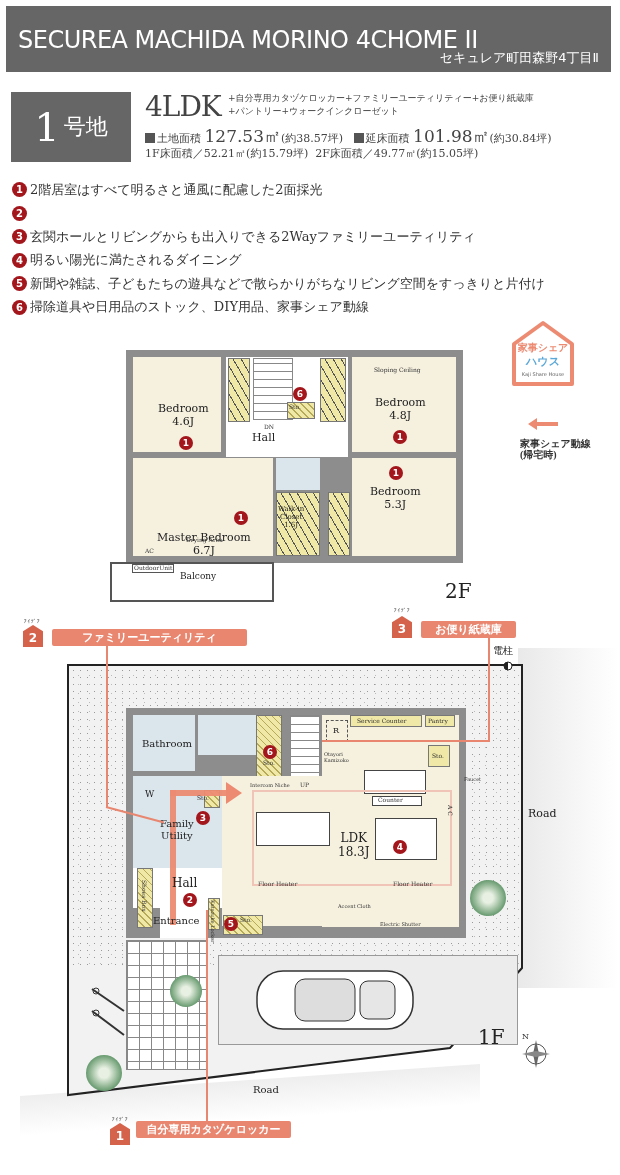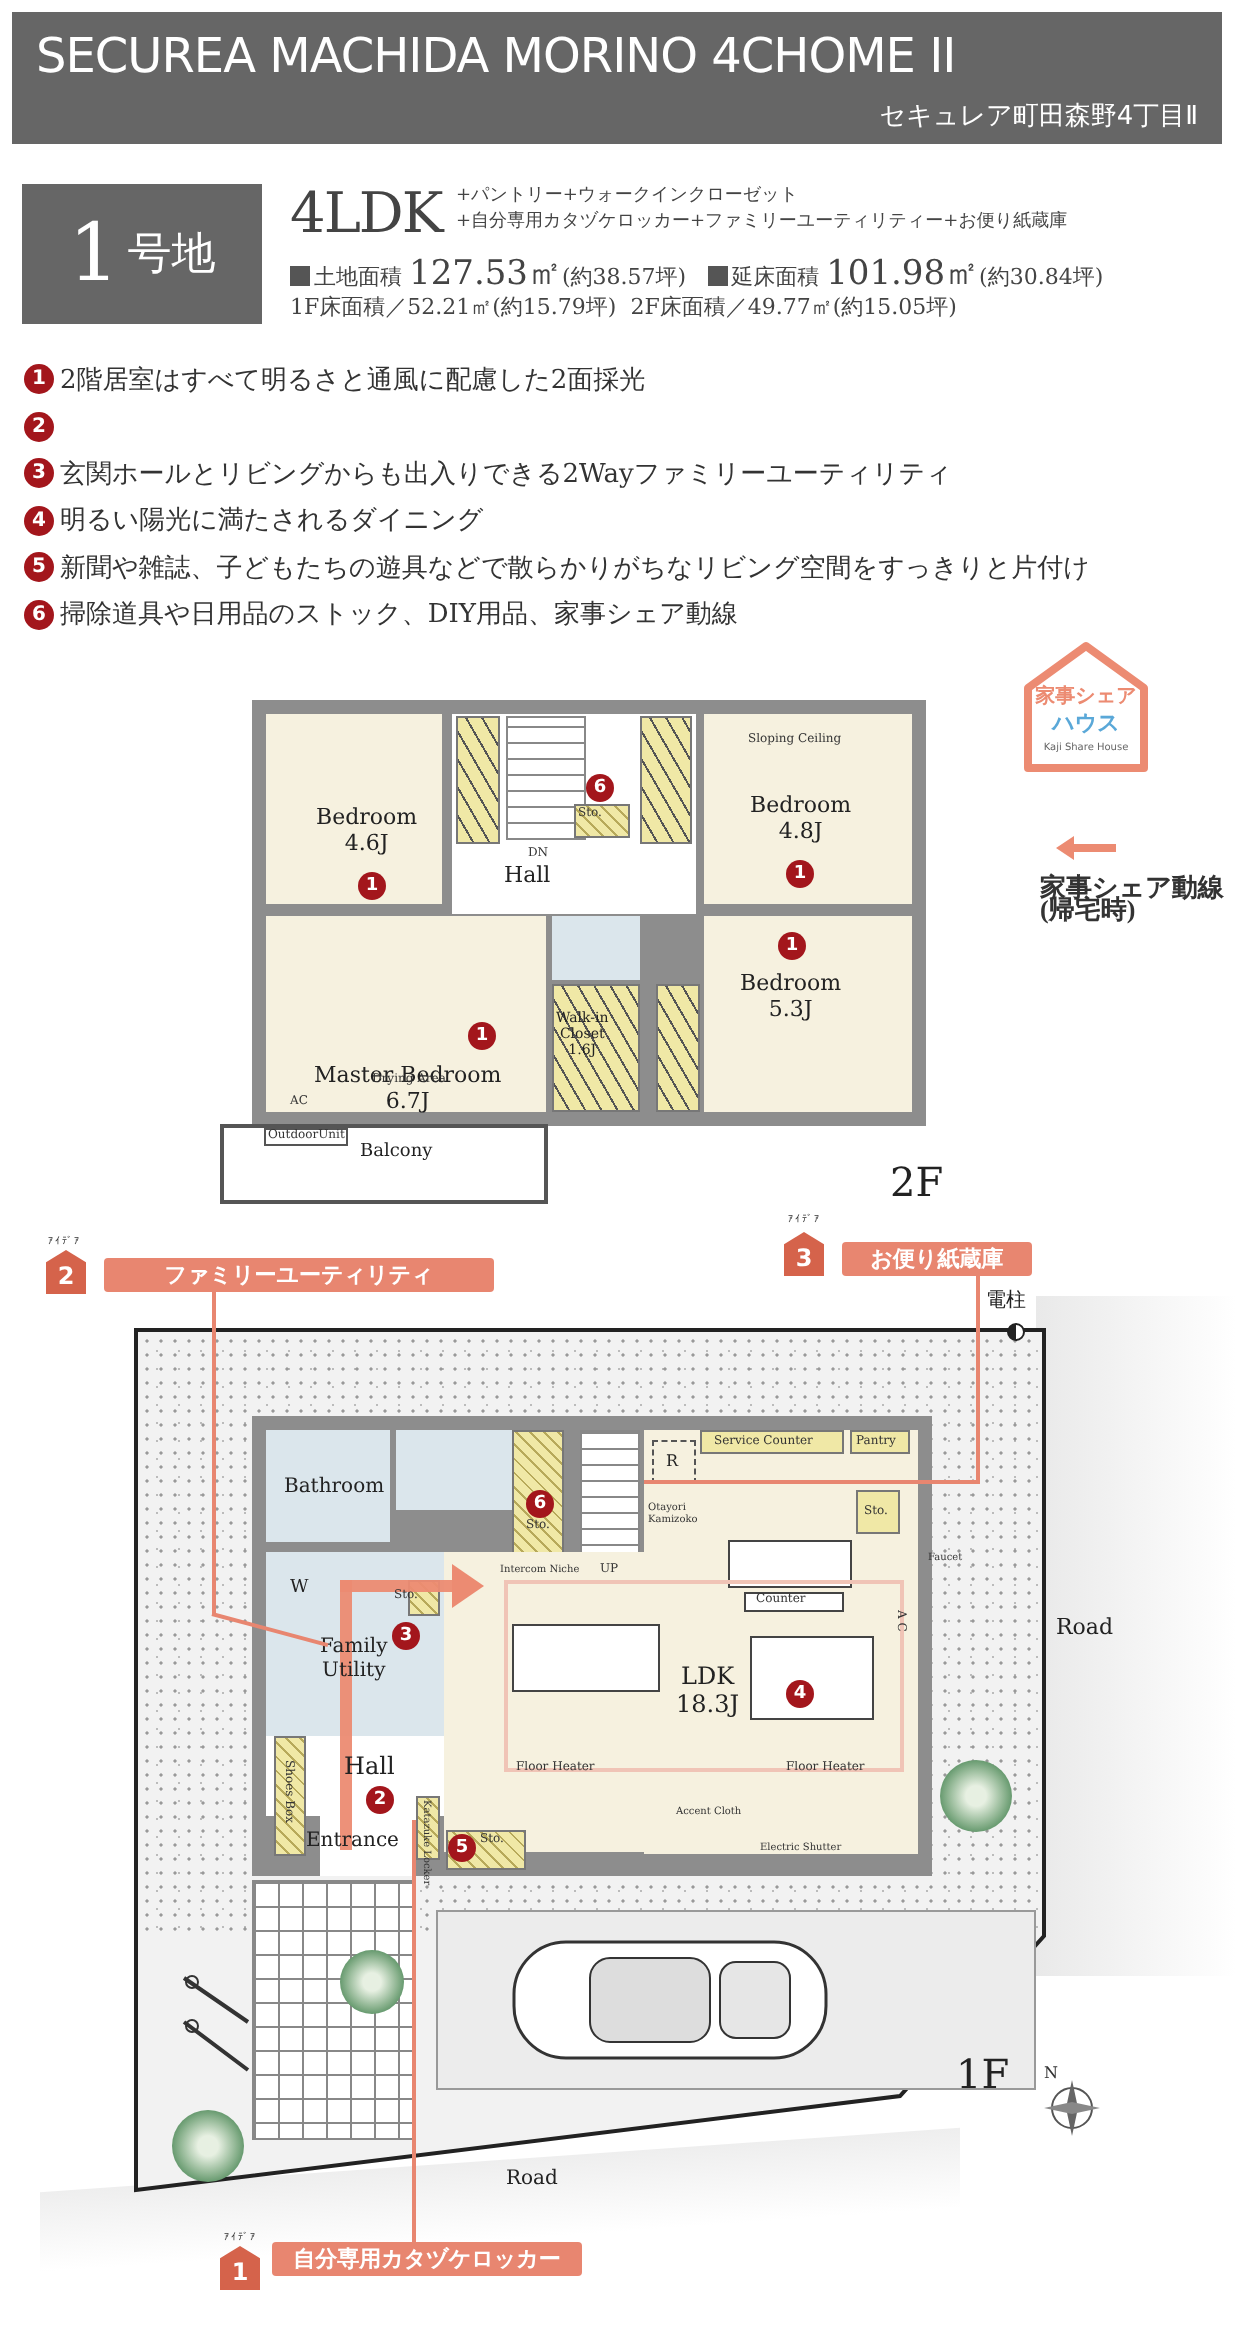--- a/index.html
+++ b/index.html
@@ -1,21 +1,21 @@
 <!DOCTYPE html>
 <html><head>
 <meta charset="utf-8">
 <style>
   * { box-sizing: border-box; margin: 0; padding: 0; }
   body { width: 620px; height: 1175px; background: #fff; font-family: "DejaVu Serif", serif; position: relative; overflow: hidden; color: #333; }
   .abs { position: absolute; }
 
   
   .header { left: 6px; top: 6px; width: 605px; height: 66px; background: #666; color: #fff; }
-  .header .title-en { position: absolute; left: 12px; top: 8px; font-family: "DejaVu Sans", sans-serif; font-size: 24px; letter-spacing: -0.5px; }
+  .header .title-en { position: absolute; left: 12px; top: 20px; font-family: "DejaVu Sans", sans-serif; font-size: 24px; letter-spacing: -0.5px; }
   .header .title-jp { position: absolute; right: 12px; top: 43px; font-family: "DejaVu Sans", sans-serif; font-size: 13px; }
 
   
   .lot-badge { left: 11px; top: 92px; width: 120px; height: 70px; background: #666; color: #fff; display: flex; align-items: center; justify-content: center; }
   .lot-badge .num { font-size: 40px; font-family: "DejaVu Serif", serif; }
   .lot-badge .suffix { font-size: 22px; margin-left: 4px; }
 
   .plan-type { left: 145px; top: 90px; font-size: 28px; letter-spacing: -1px; color: #444; }
   .plan-extras { left: 228px; top: 92px; font-size: 9px; line-height: 13px; color: #444; }
   .area-row { left: 145px; top: 125px; font-size: 11px; color: #444; white-space: nowrap; }
@@ -39,21 +39,21 @@
     background-image: repeating-linear-gradient(45deg, transparent 0 4px, #b7a95a 4px 5px); }
   .lbl { position: absolute; font-family: "DejaVu Serif", serif; color: #222; text-align: center; white-space: nowrap; line-height: 1.15; }
   .tiny { font-size: 6px; color: #333; }
   .marker { position: absolute; width: 14px; height: 14px; border-radius: 50%; background: #a3161c; color: #fff; font-size: 9px; font-family: "DejaVu Sans", sans-serif; font-weight: bold; display: flex; align-items: center; justify-content: center; }
 
   .stairs { position: absolute; background: #fff; border: 1px solid #888;
     background-image: repeating-linear-gradient(0deg, transparent 0 7px, #888 7px 8px); }
 
   
   .logo-house { left: 510px; top: 320px; width: 66px; height: 68px; }
-  .logo-arrow-label { left: 520px; top: 438px; font-family: Liberation Serif, serif; font-size: 13px; font-weight: bold; color: #333; line-height: 11px; }
+  .logo-arrow-label { left: 520px; top: 438px; font-family: Liberation Serif, serif; font-size: 10px; font-weight: bold; color: #333; line-height: 11px; }
 
   
   .callout-badge { position: absolute; width: 20px; height: 22px; background: #d5634b; color: #fff; font-family: "DejaVu Sans", sans-serif; font-weight: bold; font-size: 12px; display: flex; align-items: flex-end; justify-content: center; padding-bottom: 2px; clip-path: polygon(50% 0, 100% 28%, 100% 100%, 0 100%, 0 28%); }
   .callout-dots { position: absolute; font-size: 5px; color: #333; letter-spacing: 1px; font-family: "DejaVu Sans", sans-serif; }
   .callout-label { position: absolute; height: 17px; background: #e88670; color: #fff; font-family: "DejaVu Sans", sans-serif; font-weight: bold; font-size: 11px; display: flex; align-items: center; justify-content: center; border-radius: 2px; }
   .leader { position: absolute; background: #e88670; }
 
   .lot { position: absolute; background: #f2f2f2;
     background-image: radial-gradient(#999 0.7px, transparent 0.9px), radial-gradient(#bbb 0.6px, transparent 0.8px);
     background-size: 7px 7px, 11px 9px; background-position: 0 0, 3px 4px; border: 2px solid #222; }
@@ -71,22 +71,22 @@
   <div class="title-en">SECUREA MACHIDA MORINO 4CHOME II</div>
   <div class="title-jp">セキュレア町田森野4丁目Ⅱ</div>
 </div>
 
 <div class="abs lot-badge">
   <span class="num">1</span>
   <span class="suffix">号地</span>
 </div>
 <div class="abs plan-type">4LDK</div>
 <div class="abs plan-extras">
+  <div>+自分専用カタヅケロッカー+ファミリーユーティリティー+お便り紙蔵庫</div>
   <div>+パントリー+ウォークインクローゼット</div>
-  <div>+自分専用カタヅケロッカー+ファミリーユーティリティー+お便り紙蔵庫</div>
 </div>
 <div class="abs area-row">
   <span class="sq"></span><span>土地面積</span>
   <span class="big">127.53㎡</span><span>(約38.57坪)</span>
   &nbsp;&nbsp;<span class="sq"></span><span>延床面積</span>
   <span class="big">101.98㎡</span><span>(約30.84坪)</span>
 </div>
 <div class="abs floor-row">
   <span class="sq-o"></span><span>1F床面積／52.21㎡(約15.79坪)</span>
   &nbsp;<span class="sq-o"></span><span>2F床面積／49.77㎡(約15.05坪)</span>

